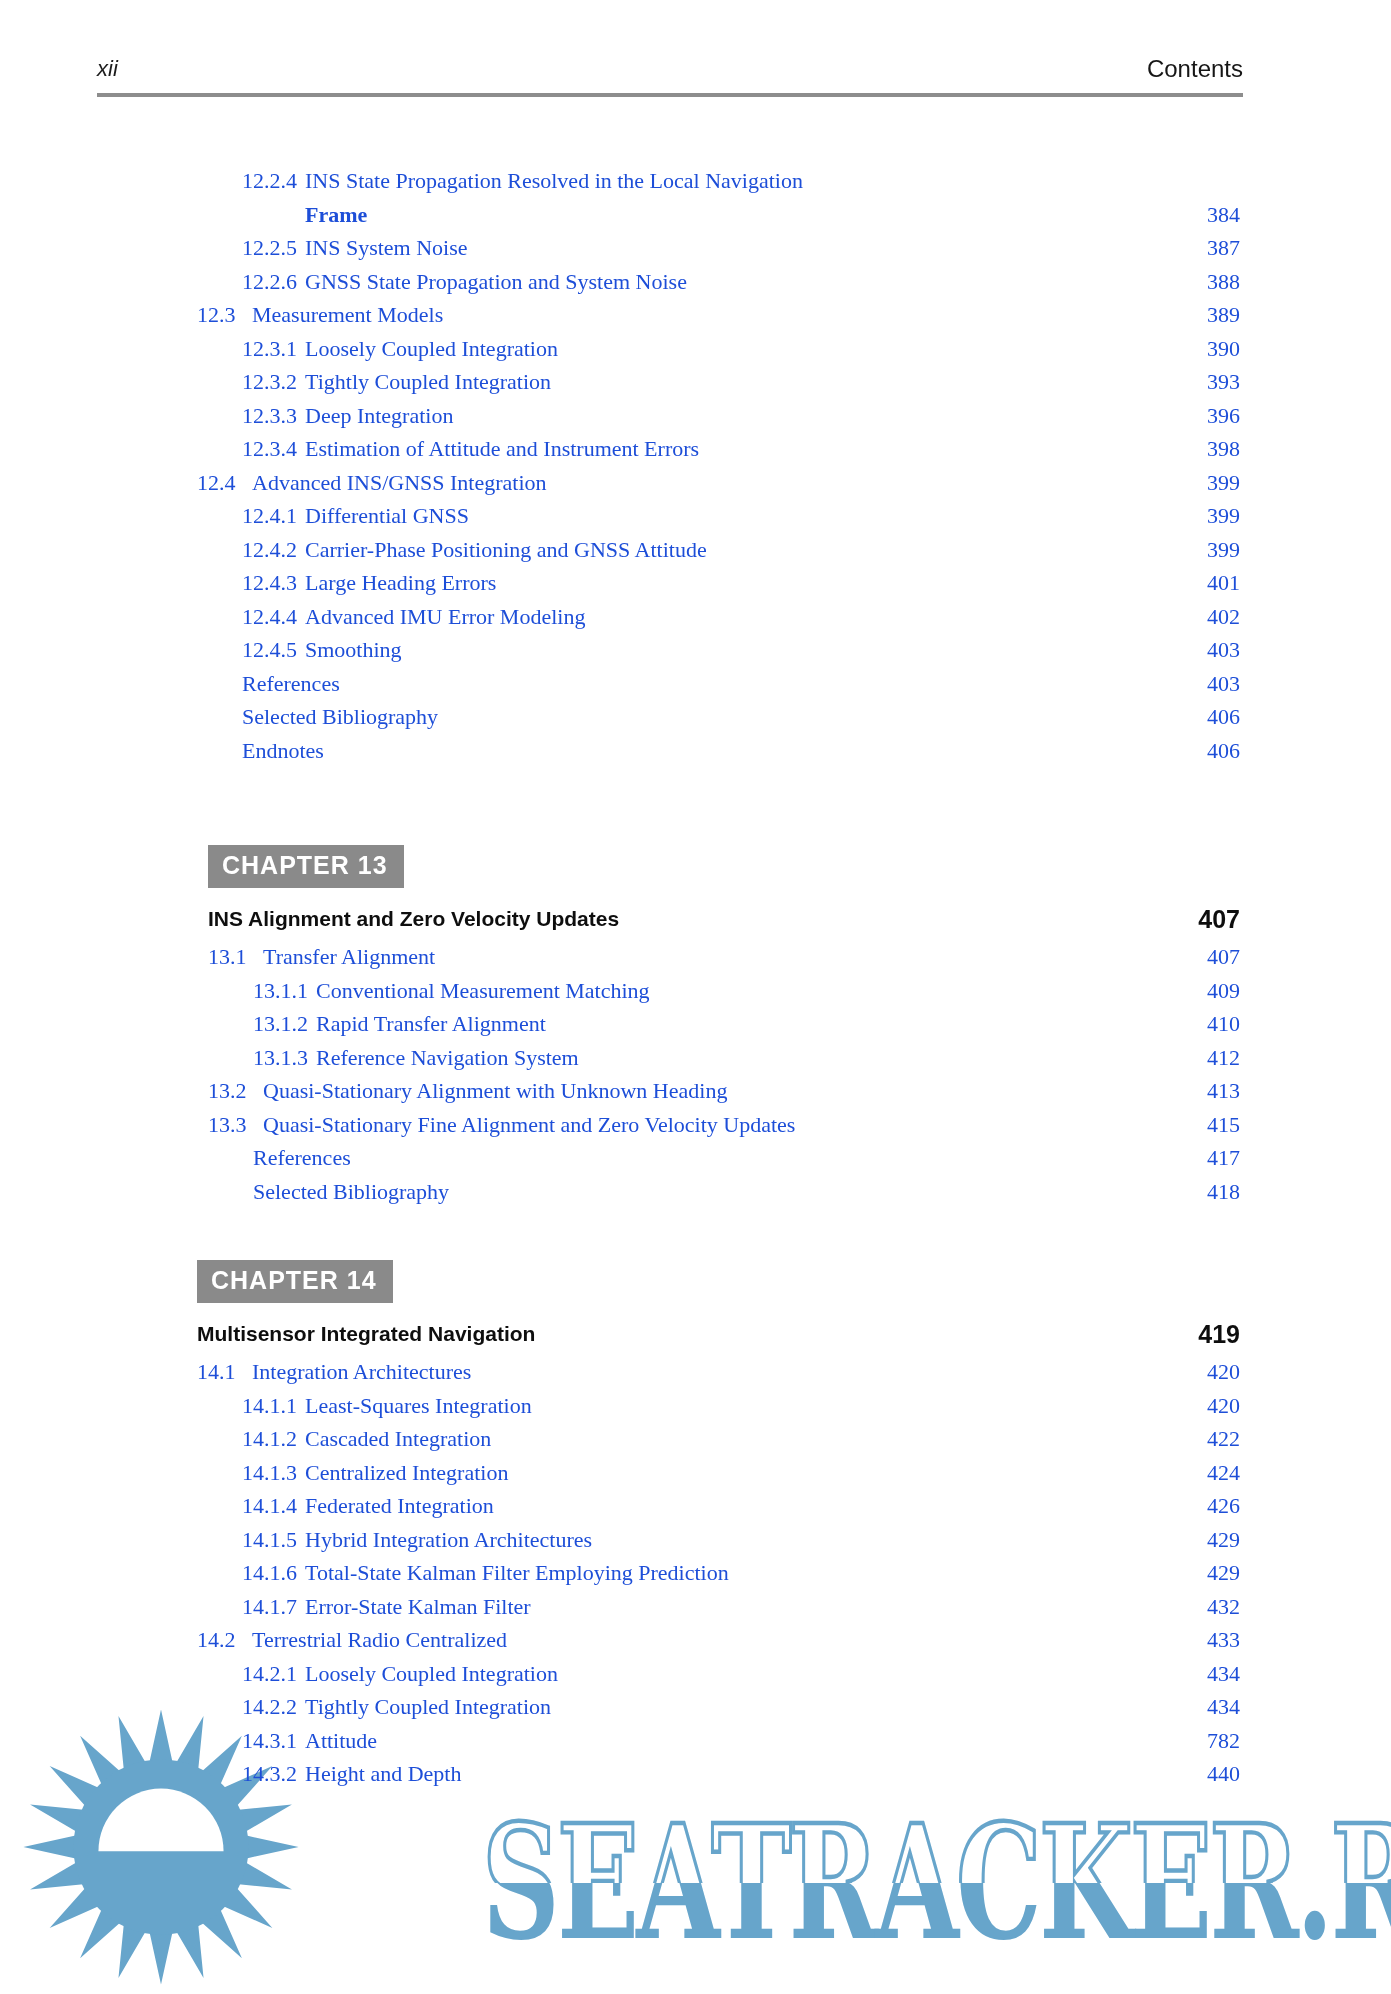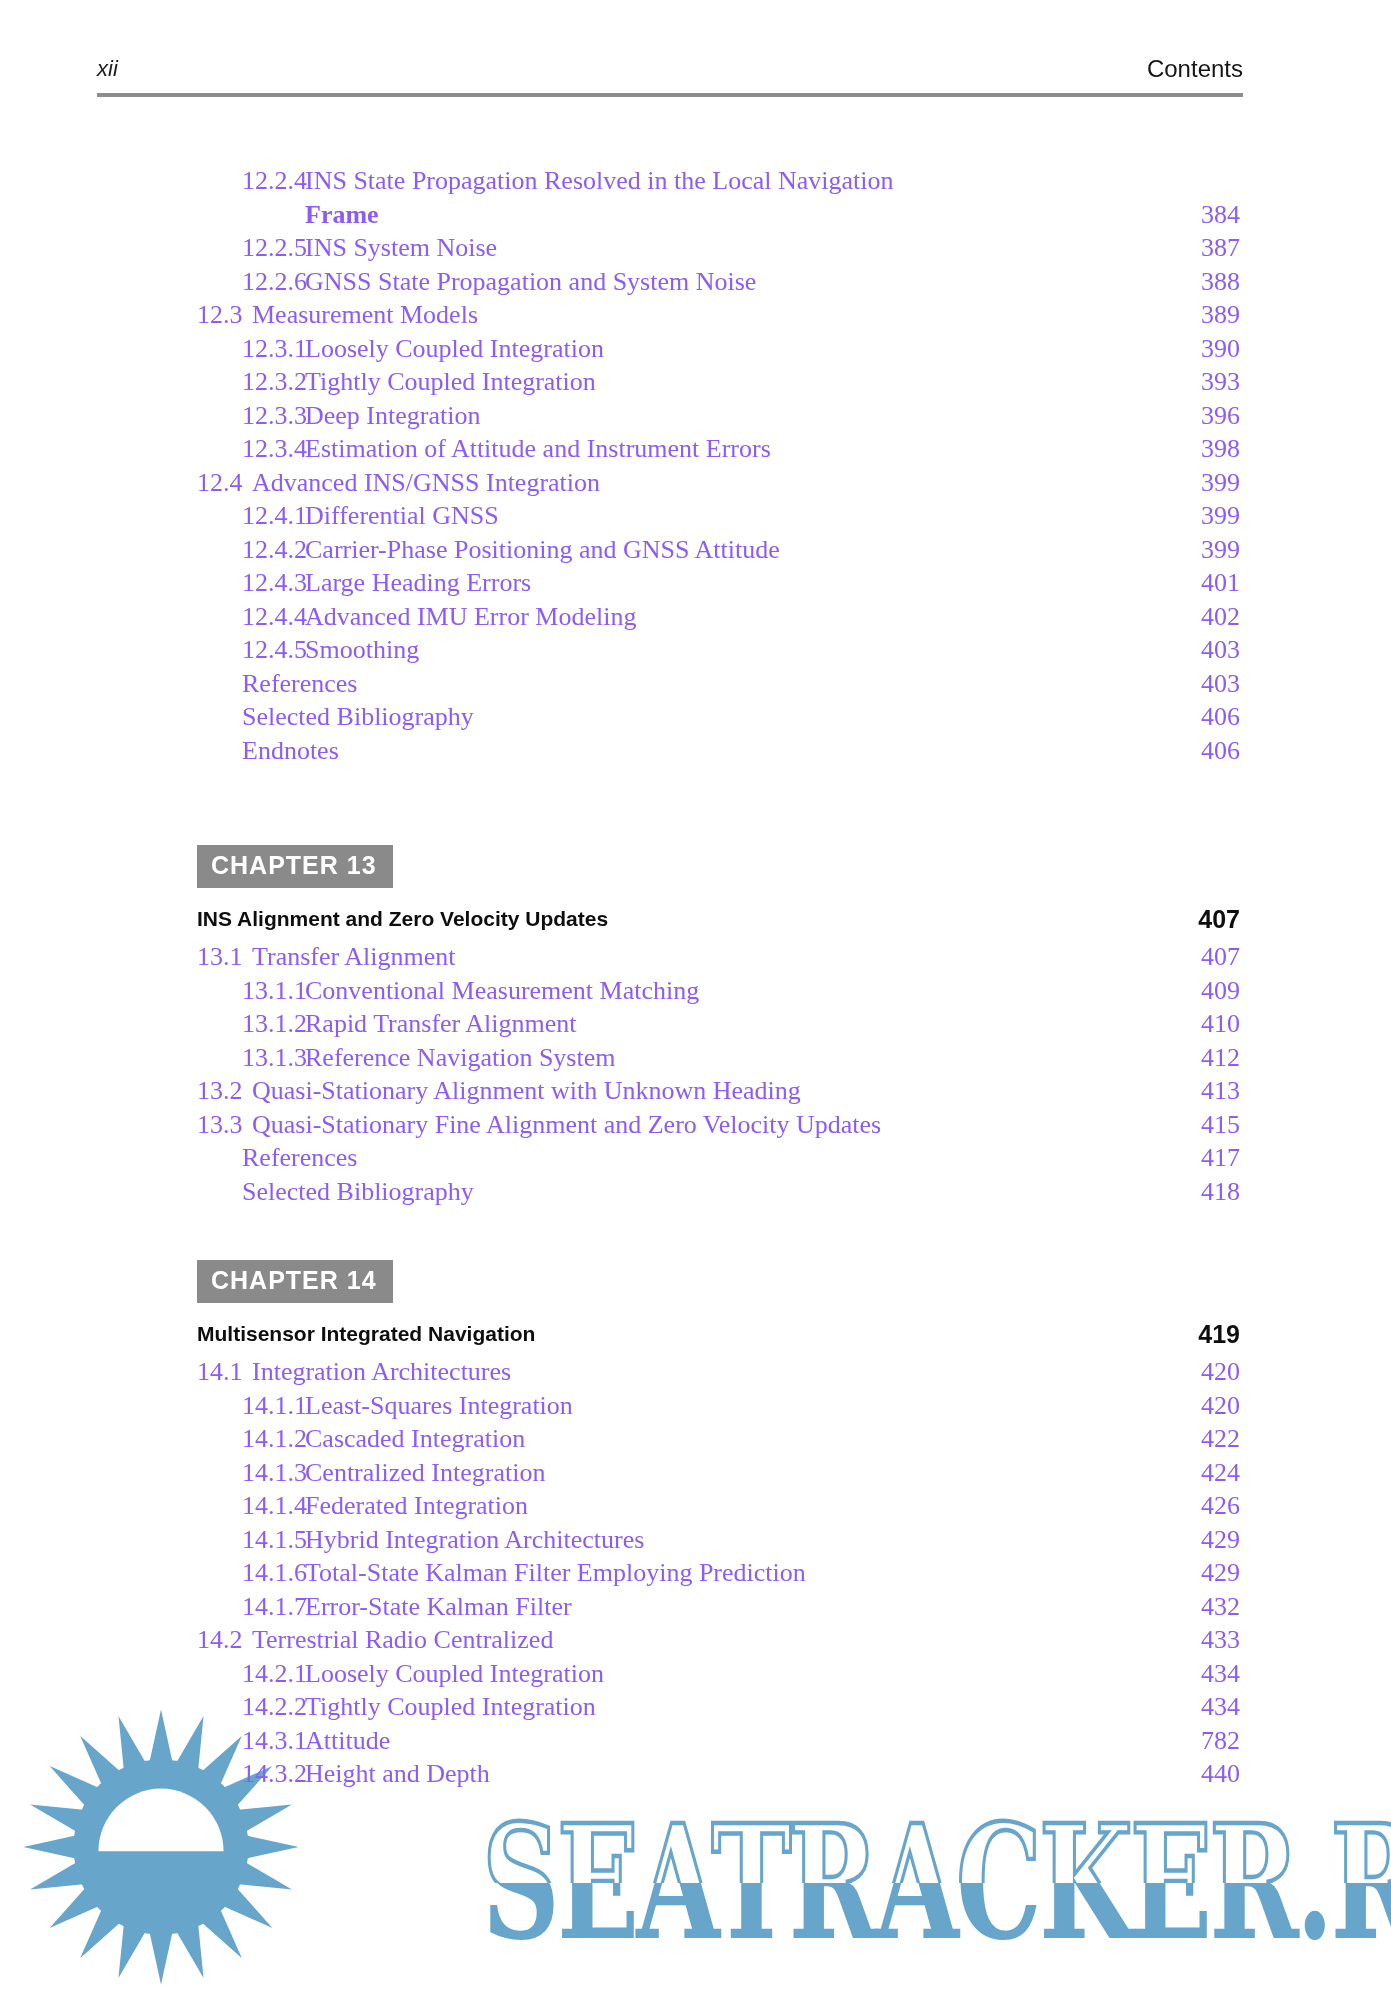--- a/index.html
+++ b/index.html
@@ -7,23 +7,23 @@
         font-family:"Liberation Serif",serif;color:#1a1a1a;}
   
   .running-header{position:relative;z-index:2;padding-top:54px;height:30px;line-height:30px;
         font-family:"Liberation Sans",sans-serif;font-size:23px;color:#1c1c1c;}
   .page-label{position:absolute;left:97px;font-style:italic;font-size:22px;}
   .running-title{position:absolute;right:148px;font-size:24px;color:#161616;}
   .header-rule{position:relative;z-index:2;margin:9px 148px 0 97px;height:4px;background:#8d8d8d;}
   
   #toc{position:relative;z-index:2;margin-top:67px;}
   .toc-section{position:relative;}
-  #toc > section:nth-child(2){margin-top:78px;}
+  #toc > section:nth-child(2){margin-top:78px;padding-left:11px;}
   #toc > section:nth-child(3){margin-top:52px;}
-  .row{position:relative;height:33.5px;line-height:33.5px;font-size:26px;color:#8b5cf6;}
+  .row{position:relative;height:33.5px;line-height:33.5px;font-size:22px;color:#1d4ed8;}
   .row .num{position:absolute;top:0;}
   .row .title{position:absolute;top:0;white-space:nowrap;}
   .row .page-num{position:absolute;top:0;right:151px;}
   .lvl1 .num{left:197px;}
   .lvl1 .title{left:252px;}
   .lvl2 .num{left:242px;}
   .lvl2 .title{left:305px;}
   .lvl0 .title{left:242px;}
   .cont .title{left:305px;font-weight:bold;}
   

